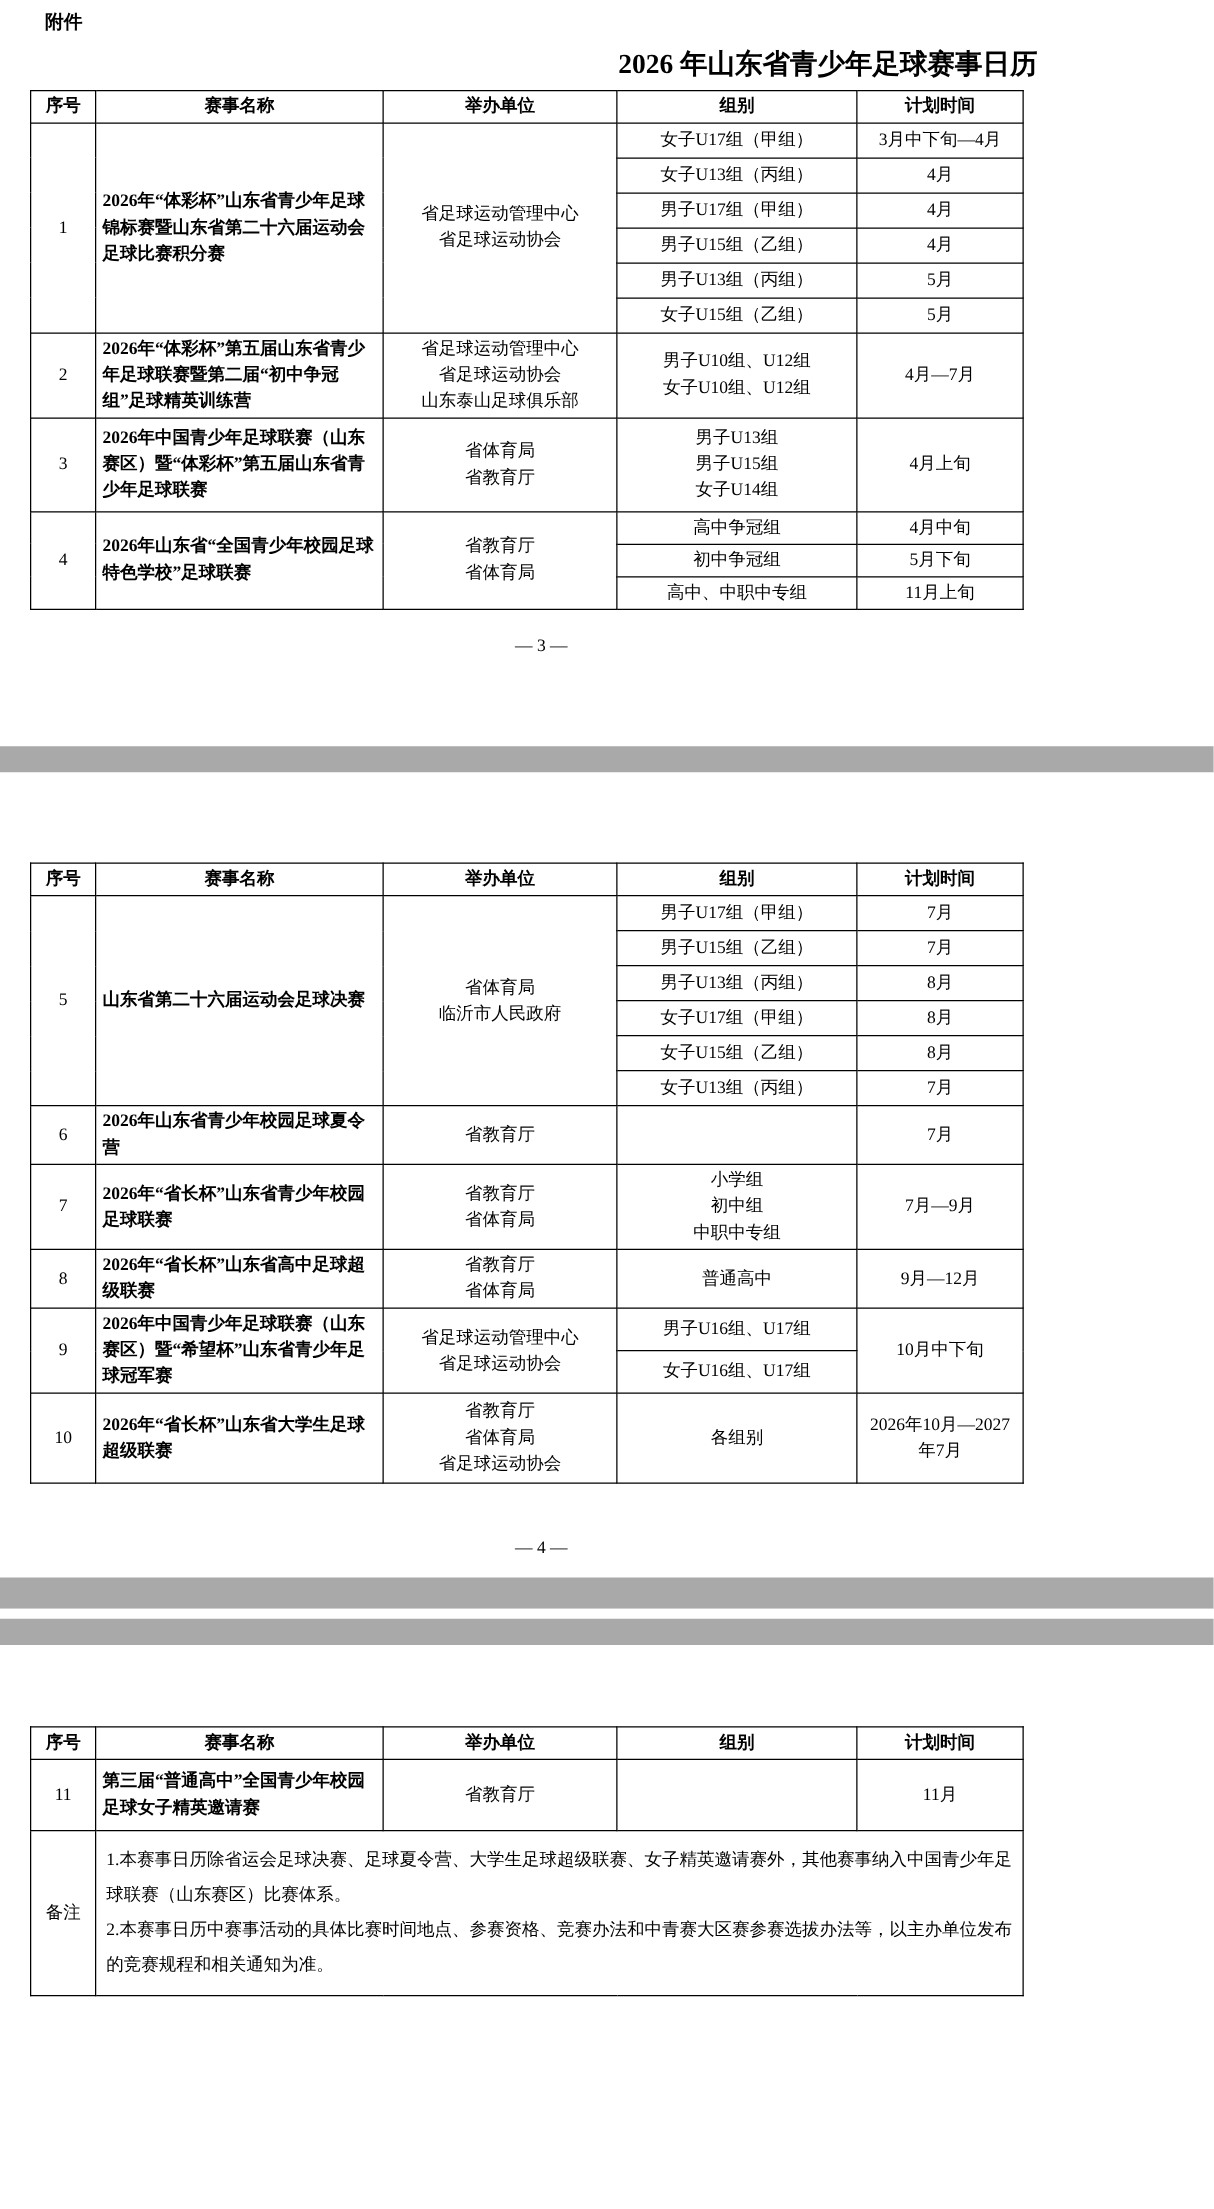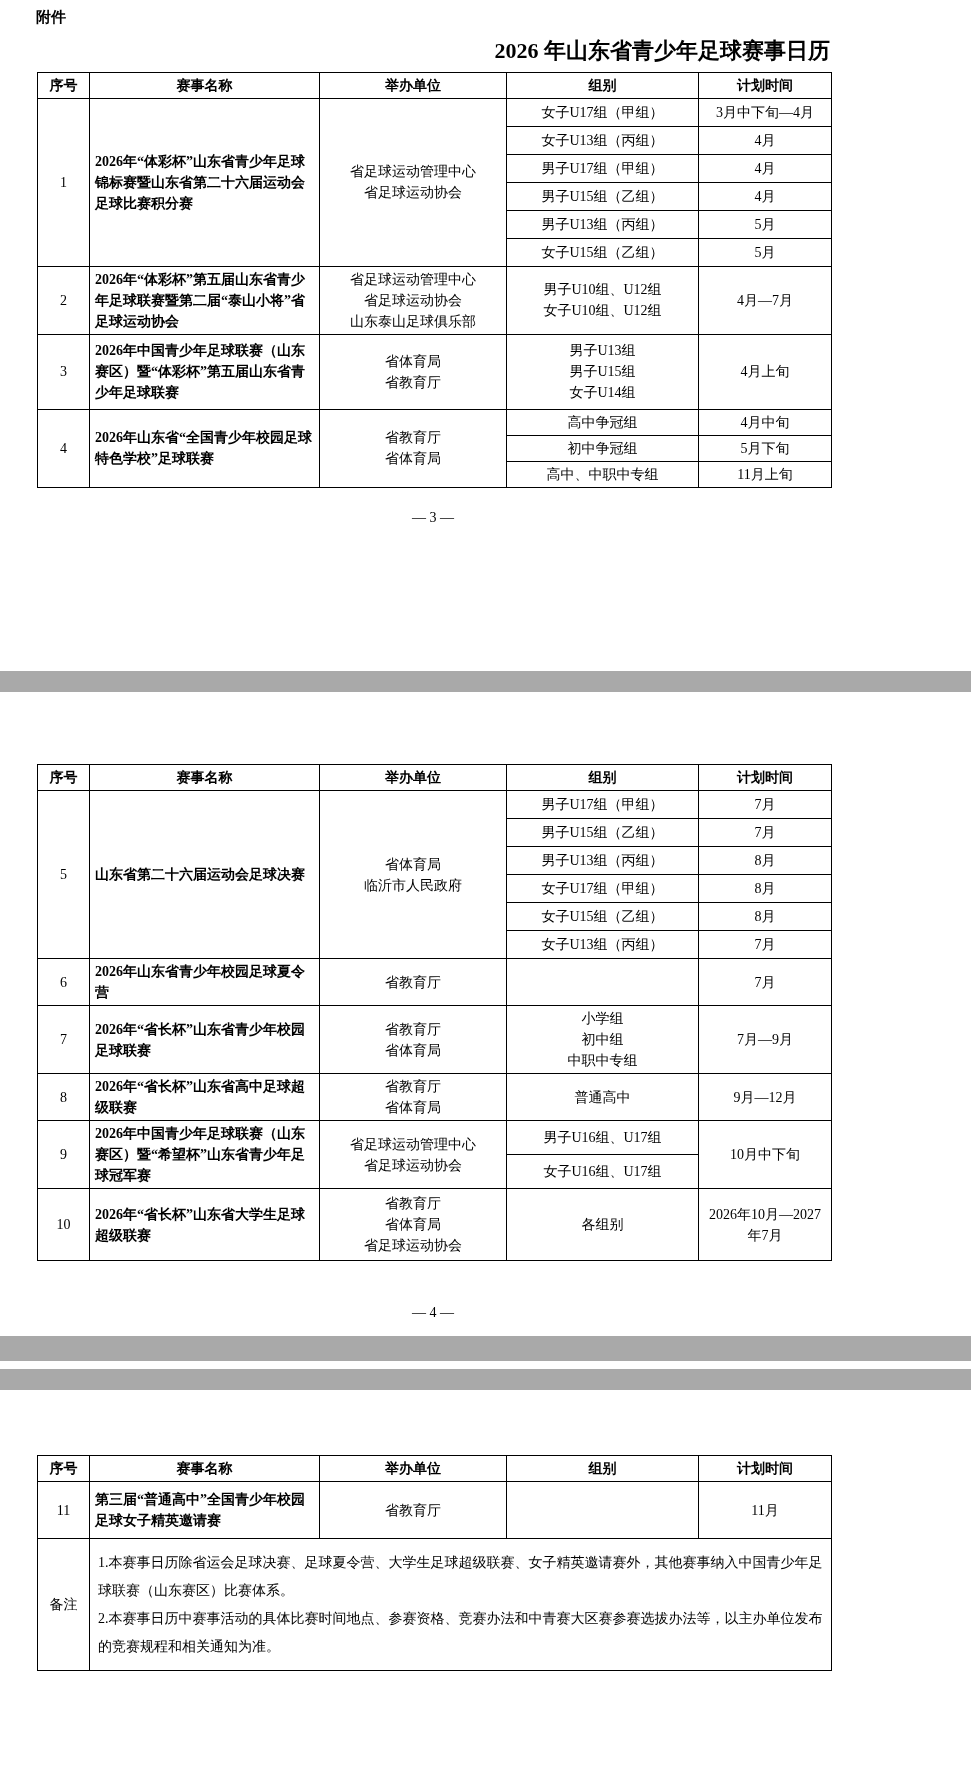--- a/index.html
+++ b/index.html
@@ -4,21 +4,21 @@
 <style>
   html, body { margin: 0; padding: 0; }
   body {
     width: 971px;
     background: #ffffff;
     color: #000000;
     font-family: "Liberation Serif", "DejaVu Serif", serif;
   }
   .canvas { width: 971px; }
   .page { background: #ffffff; box-sizing: border-box; overflow: hidden; }
-  .page-3 { height: 671px; padding-top: 8px; }
+  .page-3 { height: 597px; padding-top: 8px; }
   .page-4 { height: 644px; padding-top: 72px; }
   .page-5 { height: 452px; padding-top: 65px; }
   .band { width: 100%; background: #a9a9a9; }
   .band-a { height: 21px; }
   .band-b { height: 25px; }
   .band-gap { height: 8px; background: #ffffff; }
   .band-c { height: 21px; }
 
   .attach {
     margin-left: 36px;
@@ -30,21 +30,21 @@
     margin: 10px 0 6px 36px;
     text-align: right;
     font-size: 22px;
     font-weight: bold;
     line-height: 1.3;
   }
   table.cal {
     border-collapse: collapse;
     table-layout: fixed;
     width: 794px;
-    margin-left: 37px;
+    margin-left: 24px;
   }
   .c-no   { width: 52px; }
   .c-name { width: 230px; }
   .c-org  { width: 187px; }
   .c-group{ width: 192px; }
   .c-time { width: 133px; }
   .cal th, .cal td {
     border: 1px solid #000000;
     font-size: 14px;
     line-height: 1.5;
@@ -123,21 +123,21 @@
           <td>男子U13组（丙组）</td>
           <td>5月</td>
         </tr>
         <tr class="h28">
           <td>女子U15组（乙组）</td>
           <td>5月</td>
         </tr>
 
         <tr class="h67">
           <td>2</td>
-          <td class="name">2026年“体彩杯”第五届山东省青少年足球联赛暨第二届“泰山小将”省足球运动协会</td>
+          <td class="name">2026年“体彩杯”第五届山东省青少年足球联赛暨第二届“初中争冠组”足球精英训练营</td>
           <td>省足球运动管理中心
 省足球运动协会
 山东泰山足球俱乐部</td>
           <td>男子U10组、U12组
 女子U10组、U12组</td>
           <td>4月—7月</td>
         </tr>
 
         <tr class="h75">
           <td>3</td>

